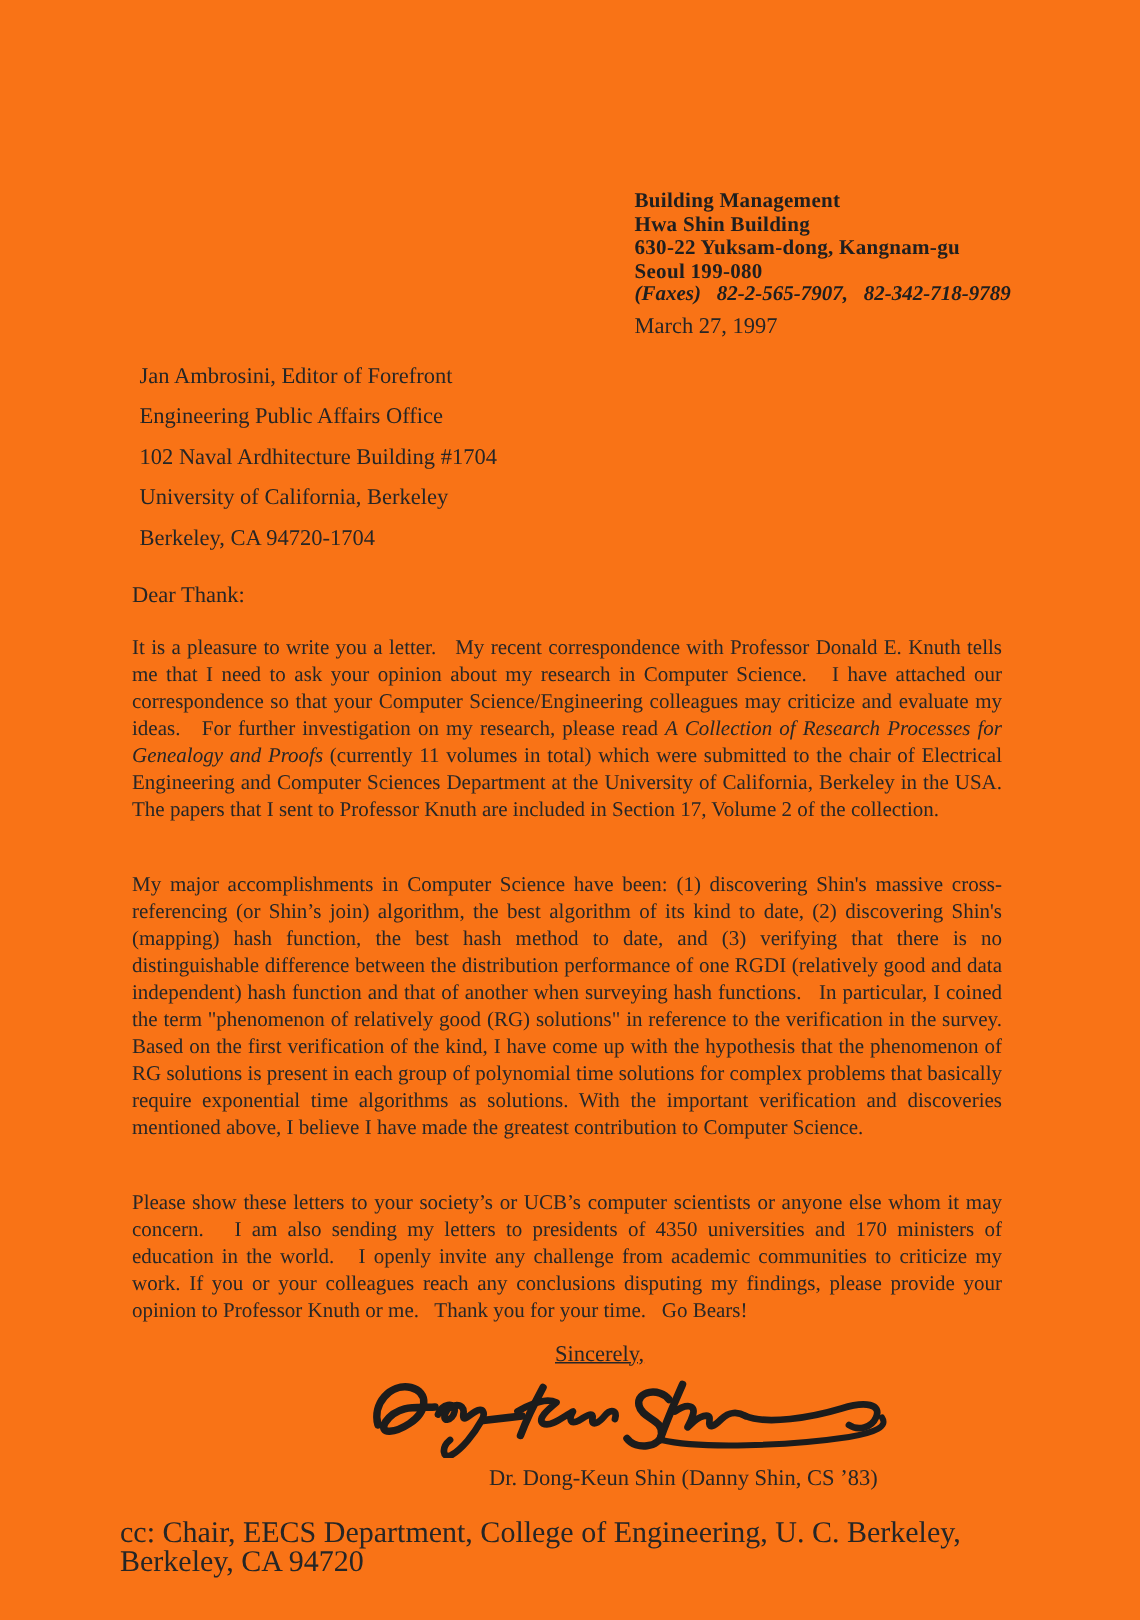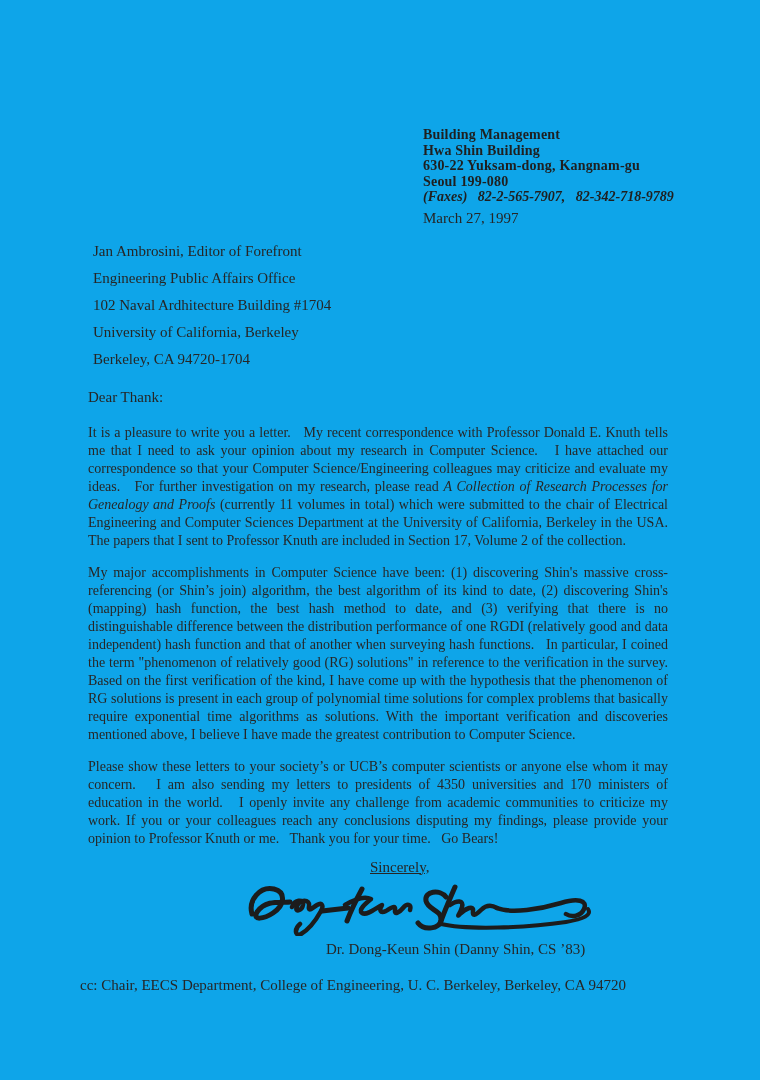--- a/index.html
+++ b/index.html
@@ -4,21 +4,21 @@
 <style>
   html, body {
     margin: 0;
     padding: 0;
     background: #e8e8e8;
   }
   .page {
     position: relative;
     width: 760px;
     height: 1080px;
-    background: #0ea5e9;
+    background: #f97316;
     overflow: hidden;
     font-family: "Liberation Serif", "DejaVu Serif", serif;
     color: #262626;
   }
   .content {
     position: absolute;
     left: 88px;
     top: 127px;
     width: 580px;
   }
@@ -51,21 +51,21 @@
     margin-top: 10px;
     font-size: 15px;
     line-height: 27px;
   }
   .salutation {
     margin-top: 15px;
     font-size: 15px;
     line-height: 18px;
   }
   .para {
-    margin-top: 14px;
+    margin-top: 32px;
     font-size: 14px;
     line-height: 18px;
     text-align: justify;
     white-space: pre-wrap;
     color: #272727;
   }
   .para.first { margin-top: 18px; }
   .book-title { font-style: italic; }
   .valediction {
     margin-top: 10px;
@@ -81,21 +81,21 @@
   }
   .typed-name {
     margin-top: 0px;
     margin-left: 238px;
     font-size: 15px;
     line-height: 19px;
   }
   .cc-line {
     margin-top: 17px;
     margin-left: -8px;
-    font-size: 15px;
+    font-size: 20px;
     line-height: 19px;
   }
 </style>
 </head>
 <body>
 
 <div class="page">
   <div class="content">
 
     <div class="letterhead">

